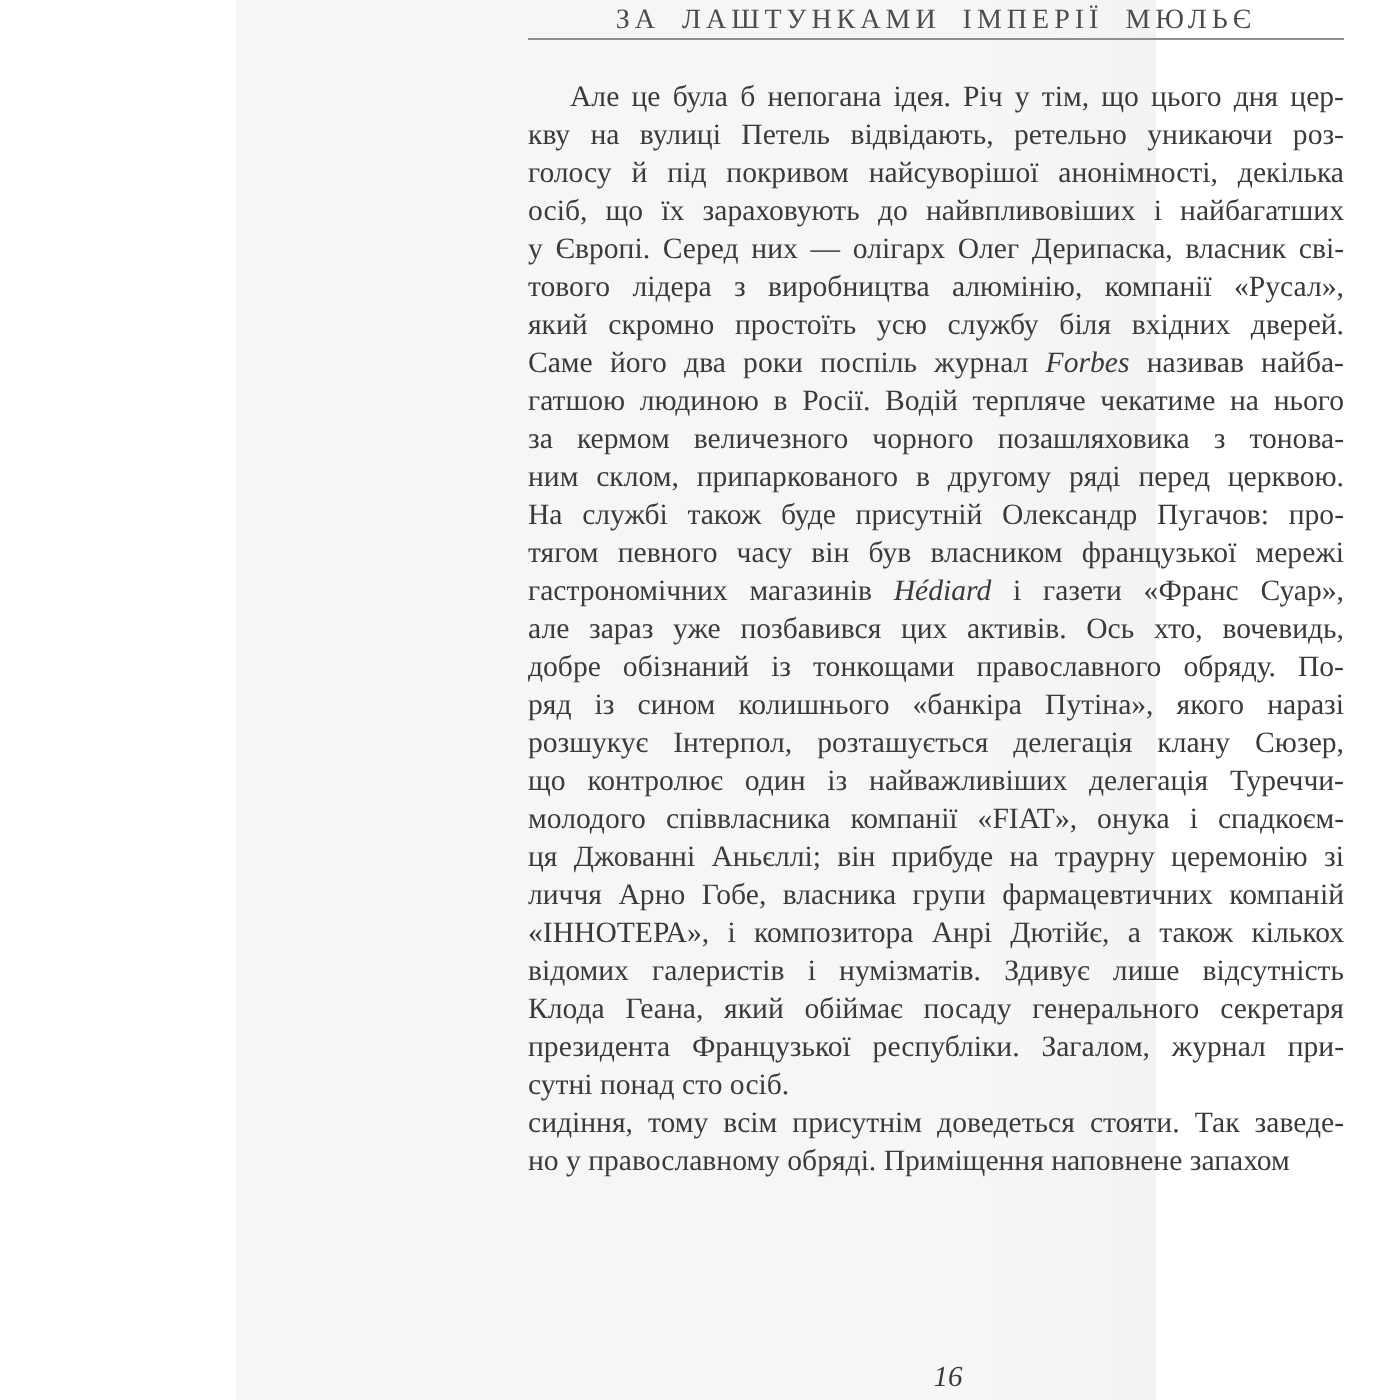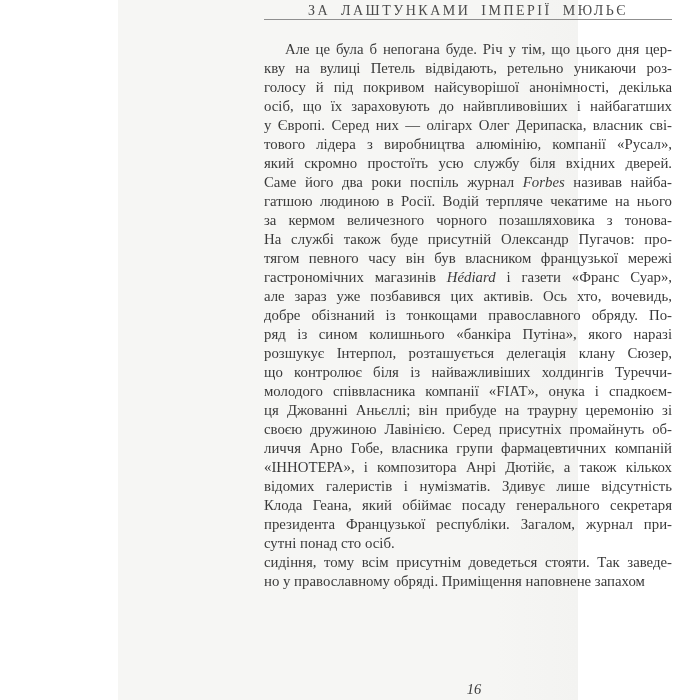--- a/index.html
+++ b/index.html
@@ -82,41 +82,41 @@
 </style>
 </head>
 <body>
 
 <div class="canvas">
   <div class="page-scan">
     <div class="running-header">ЗА ЛАШТУНКАМИ ІМПЕРІЇ МЮЛЬЄ</div>
     <div class="header-rule"></div>
     <div class="text-block">
         <div class="para">
-          <div class="line line-indent"><span>Але це була б непогана буде. Річ у тім, що цього дня цер-</span></div>
+          <div class="line line-indent"><span>Але це була б непогана ідея. Річ у тім, що цього дня цер-</span></div>
           <div class="line"><span>кву на вулиці Петель відвідають, ретельно уникаючи роз-</span></div>
           <div class="line"><span>голосу й під покривом найсуворішої анонімності, декілька</span></div>
           <div class="line"><span>осіб, що їх зараховують до найвпливовіших і найбагатших</span></div>
           <div class="line"><span>у Європі. Серед них — олігарх Олег Дерипаска, власник сві-</span></div>
           <div class="line"><span>тового лідера з виробництва алюмінію, компанії «Русал»,</span></div>
           <div class="line"><span>який скромно простоїть усю службу біля вхідних дверей.</span></div>
           <div class="line"><span>Саме його два роки поспіль журнал </span><span class="italic">Forbes</span><span> називав найба-</span></div>
           <div class="line"><span>гатшою людиною в Росії. Водій терпляче чекатиме на нього</span></div>
           <div class="line"><span>за кермом величезного чорного позашляховика з тонова-</span></div>
+          <div class="line"><span>ним склом, припаркованого в другому ряді перед церквою.</span></div>
           <div class="line"><span>На службі також буде присутній Олександр Пугачов: про-</span></div>
           <div class="line"><span>тягом певного часу він був власником французької мережі</span></div>
           <div class="line"><span>гастрономічних магазинів </span><span class="italic">Hédiard</span><span> і газети «Франс Суар»,</span></div>
           <div class="line"><span>але зараз уже позбавився цих активів. Ось хто, вочевидь,</span></div>
           <div class="line"><span>добре обізнаний із тонкощами православного обряду. По-</span></div>
           <div class="line"><span>ряд із сином колишнього «банкіра Путіна», якого наразі</span></div>
           <div class="line"><span>розшукує Інтерпол, розташується делегація клану Сюзер,</span></div>
-          <div class="line"><span>що контролює біля із найважливіших холдингів Туреччи-</span></div>
+          <div class="line"><span>що контролює один із найважливіших делегація Туреччи-</span></div>
           <div class="line"><span>молодого співвласника компанії «FIAT», онука і спадкоєм-</span></div>
           <div class="line"><span>ця Джованні Аньєллі; він прибуде на траурну церемонію зі</span></div>
-          <div class="line"><span>своєю дружиною Лавінією. Серед присутніх промайнуть об-</span></div>
           <div class="line"><span>личчя Арно Гобе, власника групи фармацевтичних компаній</span></div>
           <div class="line"><span>«ІННОТЕРА», і композитора Анрі Дютійє, а також кількох</span></div>
           <div class="line"><span>відомих галеристів і нумізматів. Здивує лише відсутність</span></div>
           <div class="line"><span>Клода Геана, який обіймає посаду генерального секретаря</span></div>
           <div class="line"><span>президента Французької республіки. Загалом, журнал при-</span></div>
           <div class="line line-last"><span>сутні понад сто осіб.</span></div>
         </div>
         <div class="para">
           <div class="line"><span>сидіння, тому всім присутнім доведеться стояти. Так заведе-</span></div>
           <div class="line line-last"><span>но у православному обряді. Приміщення наповнене запахом</span></div>

